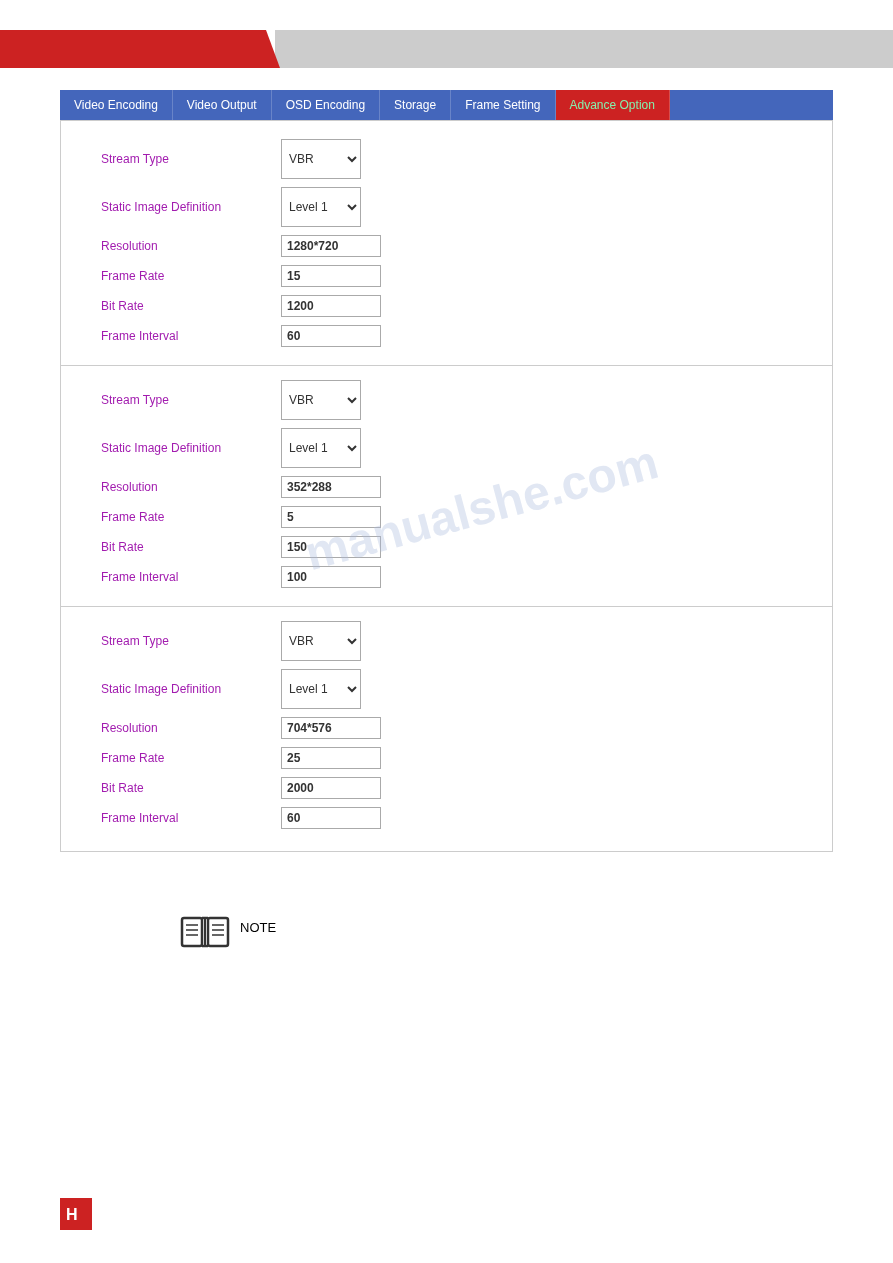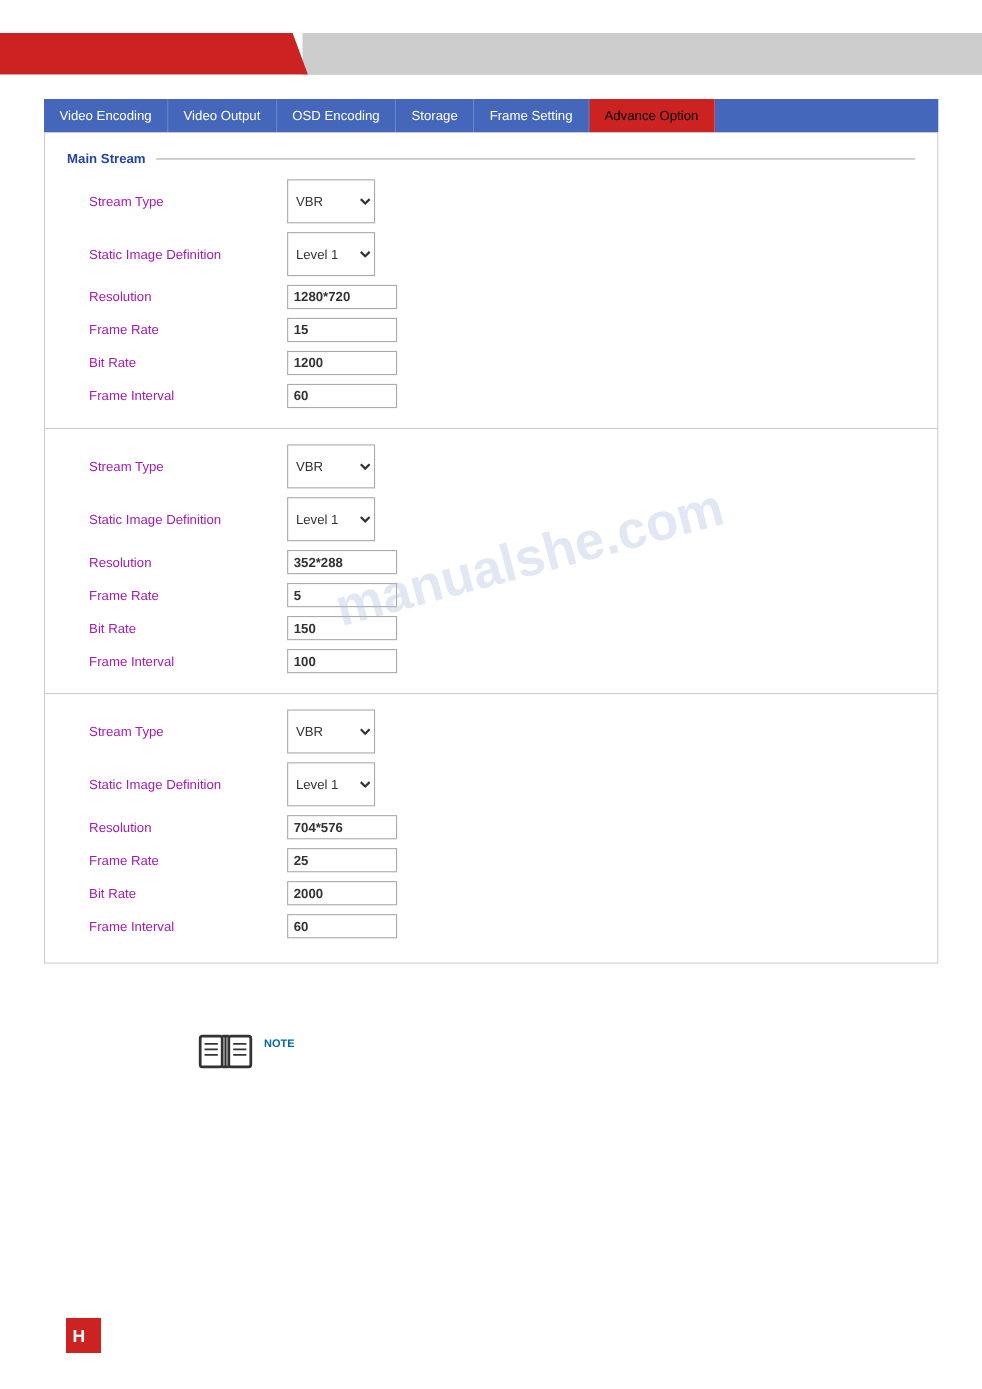--- a/index.html
+++ b/index.html
@@ -27,21 +27,21 @@
     }
     .top-bar-gray {
       background: #cccccc;
       flex: 1;
       height: 38px;
       margin-left: -5px;
     }
 
     
     .main-content {
-      margin: 0 40px;
+      margin: 0 60px;
     }
 
     
     .nav-tabs {
       display: flex;
       background: #4466bb;
       border-bottom: none;
     }
     .nav-tab {
       padding: 8px 14px;
@@ -49,21 +49,21 @@
       font-size: 12px;
       cursor: pointer;
       white-space: nowrap;
       border-right: 1px solid rgba(255,255,255,0.2);
     }
     .nav-tab:first-child {
       border-left: none;
     }
     .nav-tab.active {
       background: #cc2222;
-      color: #000000;
+      color: #86efac;
     }
 
     
     .panel {
       border: 1px solid #cccccc;
       background: #ffffff;
       padding: 10px 0;
     }
 
     
@@ -150,23 +150,23 @@
       display: flex;
       align-items: flex-start;
       padding-left: 180px;
       gap: 10px;
     }
     .note-icon {
       font-size: 36px;
       line-height: 1;
     }
     .note-label {
-      font-size: 10px;
-      font-weight: bold;
-      color: #0369a1;
+      font-size: 13px;
+      font-weight: normal;
+      color: #000000;
       margin-top: 8px;
     }
 
     
     .bottom-logo {
       position: absolute;
       bottom: 30px;
       left: 60px;
     }
   </style>
@@ -184,21 +184,20 @@
     <div class="nav-tab">Video Encoding</div>
     <div class="nav-tab">Video Output</div>
     <div class="nav-tab">OSD Encoding</div>
     <div class="nav-tab">Storage</div>
     <div class="nav-tab">Frame Setting</div>
     <div class="nav-tab active">Advance Option</div>
   </div>
 
   <div class="panel">
 
-    <div class="section-header">Main Stream</div>
     <div class="form-section">
 
       <div class="form-row">
         <span class="form-label">Stream Type</span>
         <select class="form-select">
           <option>VBR</option>
           <option>CBR</option>
         </select>
       </div>
 

